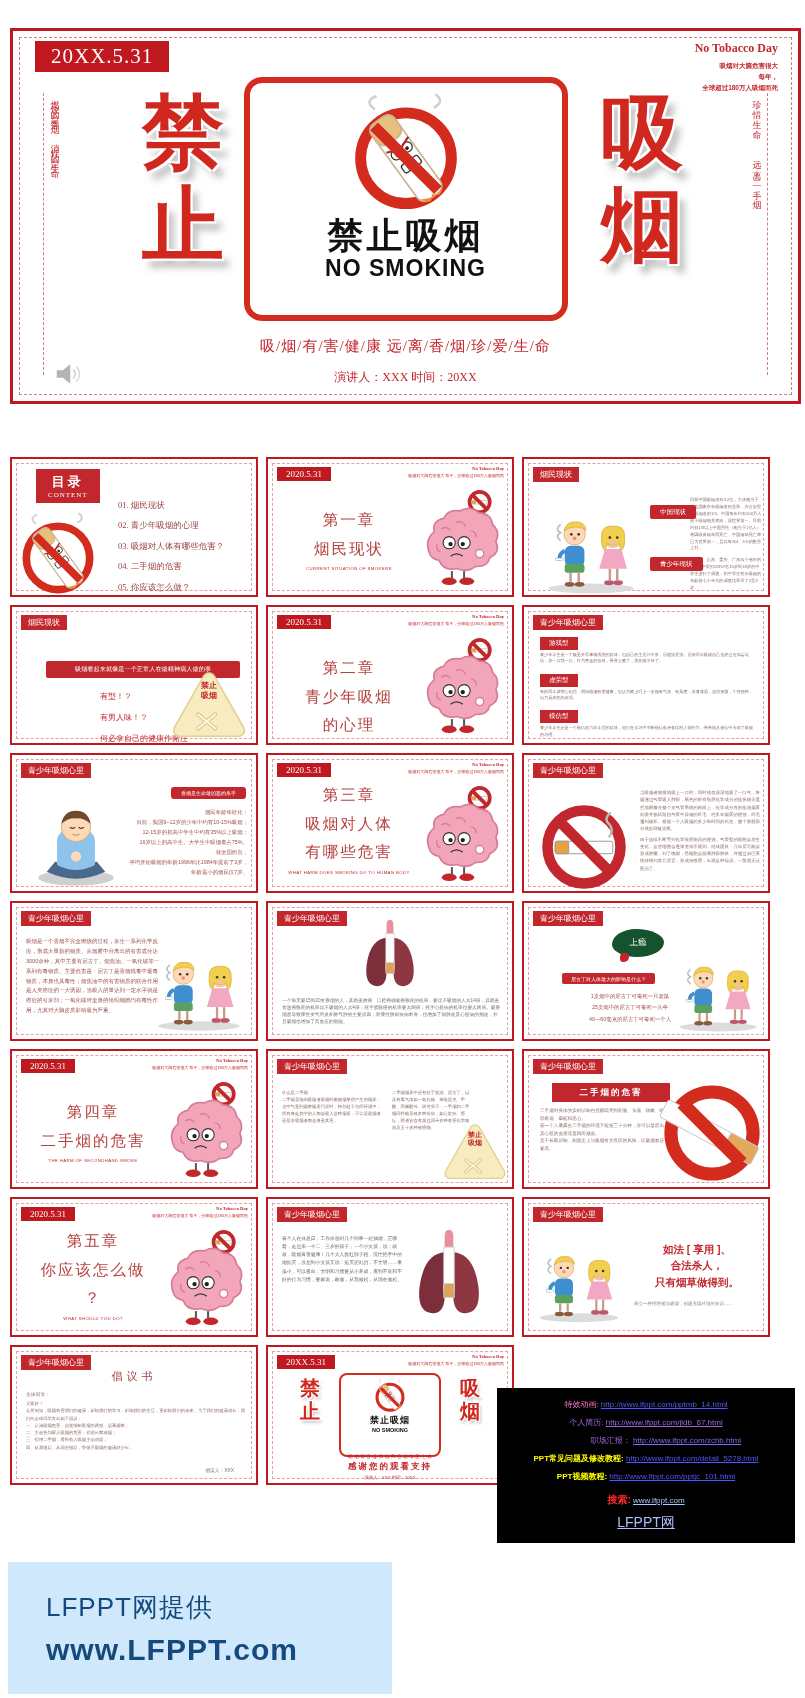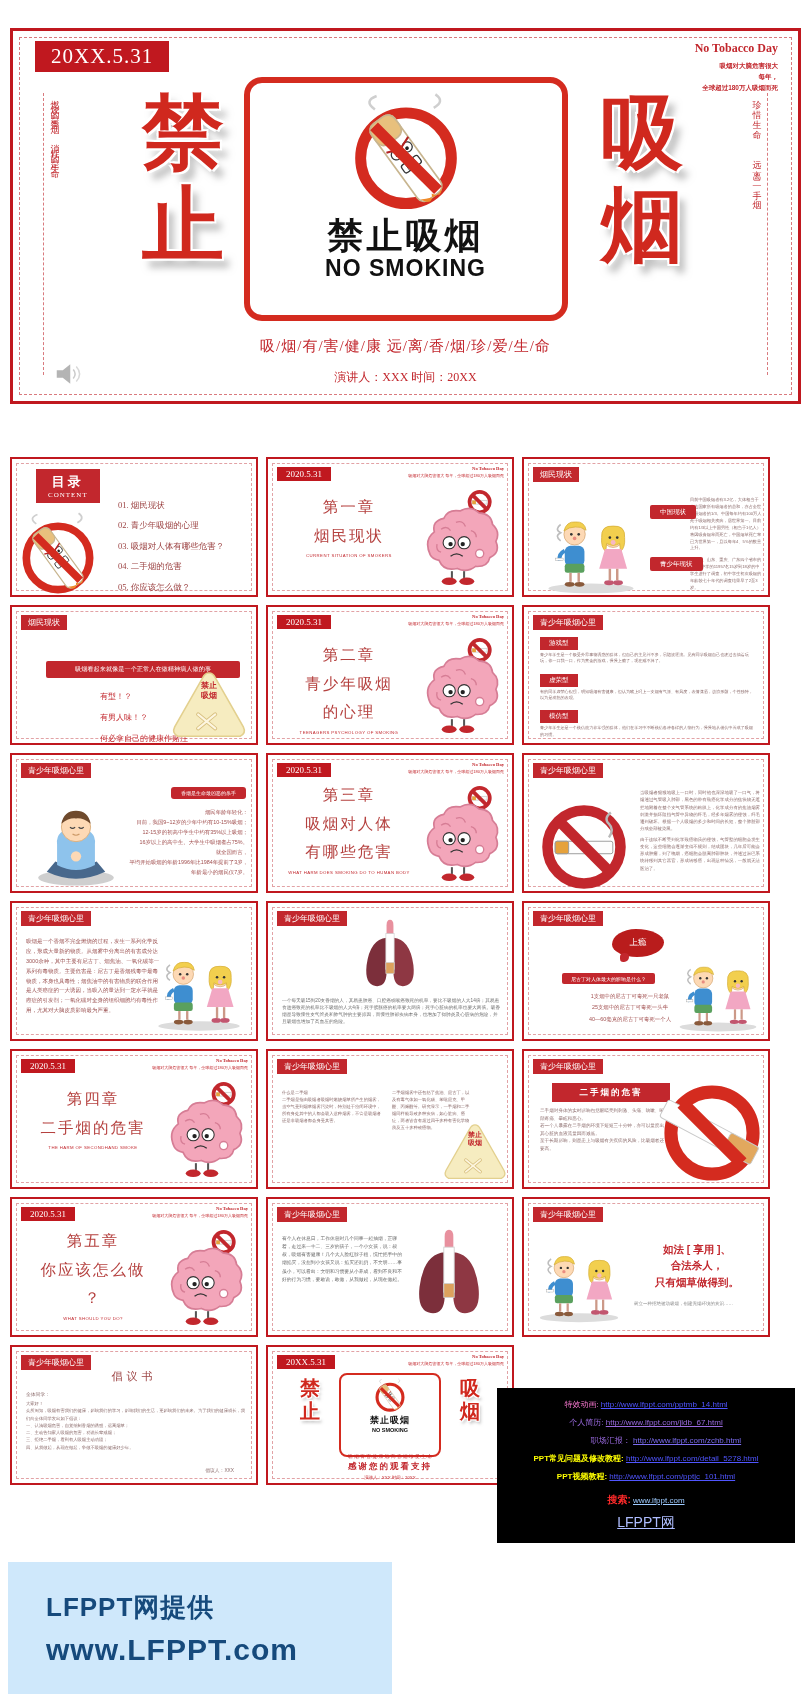--- a/index.html
+++ b/index.html
@@ -43,21 +43,21 @@
         grid-auto-rows:140px;column-gap:20px;row-gap:16px;gap:8px;}
   .thumb{position:relative;background:#fff;border:2px solid #c0181f;overflow:hidden;}
   .thumb .inner{position:absolute;inset:4px;border:1px dashed #e2a2a5;pointer-events:none;z-index:1;}
   .hdr{position:absolute;left:9px;top:8px;background:#c2272d;color:#fff;font-size:8px;padding:2px 7px;z-index:3;}
   .dbadge{position:absolute;left:9px;top:8px;background:#c0181f;color:#fff;font-size:9px;padding:2px 9px;
           font-family:"Liberation Serif",serif;z-index:3;}
   .cntd{position:absolute;right:8px;top:7px;text-align:right;color:#c2272d;font-size:4px;line-height:1.5;z-index:3;}
   .cntd .b{font-weight:bold;font-size:4.6px;font-family:"Liberation Serif",serif;display:block;}
 
   
-  .ch-block{position:absolute;left:10px;top:34px;width:142px;text-align:center;z-index:2;}
+  .ch-block{position:absolute;left:10px;top:47px;width:142px;text-align:center;z-index:2;}
   .ch-cn{color:#b5413f;font-size:15.5px;line-height:1.85;letter-spacing:2px;font-family:"Liberation Serif",serif;white-space:pre-line;}
   .ch-en{font-size:4.3px;color:#c2272d;letter-spacing:.4px;margin-top:3px;}
   .brainchar{position:absolute;right:10px;top:26px;width:88px;height:106px;z-index:2;}
 
   
   .toc-box{position:absolute;left:24px;top:10px;background:#c2272d;color:#fff;text-align:center;
            padding:4px 12px;z-index:3;}
   .toc-cn{font-size:13px;font-weight:bold;letter-spacing:3px;}
   .toc-en{font-size:7px;letter-spacing:1px;font-family:"Liberation Serif",serif;}
   .toc-list{position:absolute;left:106px;top:36px;color:#9c4343;font-size:8.5px;line-height:2.4;
@@ -102,21 +102,21 @@
 
   
   .chem-p{position:absolute;left:14px;top:34px;width:134px;font-size:5.5px;color:#9b5252;line-height:1.8;z-index:2;}
   .chem-couple{position:absolute;right:6px;bottom:6px;width:102px;height:80px;z-index:2;}
 
   
   .rates-lungs{position:absolute;left:50%;transform:translateX(-50%);top:14px;width:62px;height:76px;z-index:2;}
   .rates-p{position:absolute;left:14px;top:94px;width:220px;font-size:4.7px;color:#6f6f6f;line-height:1.5;z-index:2;}
 
   
-  .bubble{position:absolute;left:88px;top:26px;width:52px;height:28px;background:#b91c1c;color:#fff;
+  .bubble{position:absolute;left:88px;top:26px;width:52px;height:28px;background:#14532d;color:#fff;
           font-size:8.5px;display:flex;align-items:center;justify-content:center;z-index:2;
           border-radius:46% 54% 52% 48%/55% 48% 52% 45%;}
   .bubble:after{content:"";position:absolute;left:8px;bottom:-5px;width:9px;height:9px;background:#c2272d;
           border-radius:50% 50% 60% 40%;}
   .nic-q{position:absolute;left:38px;top:70px;background:#c2272d;color:#fff;font-size:5px;
          padding:2.5px 9px;border-radius:2px;z-index:2;}
   .nic-lines{position:absolute;left:36px;top:88px;width:140px;font-size:5.4px;color:#a14f4f;line-height:2.1;
              text-align:center;z-index:2;}
   .nic-lines span{display:block;}
   .nic-couple{position:absolute;right:2px;top:54px;width:96px;height:78px;z-index:2;}
@@ -176,21 +176,21 @@
   .r4 .llabel,.r5 .llabel{color:#ffff00;font-weight:bold;}
   .r4 .lurl,.r5 .lurl{color:#5055ff;}
   .lrow.search{margin-top:7px;}
   .search .slabel{color:#ff2a2a;font-weight:bold;font-size:10px;}
   .search .surl{color:#9ecbff;}
   .site .ssite{color:#aebdff;font-size:14px;}
 
   
   .watermark{position:absolute;left:8px;top:1562px;width:384px;height:132px;background:#cfe8fb;
              display:flex;flex-direction:column;justify-content:center;padding-left:38px;box-sizing:border-box;z-index:4;}
-  .wm1{font-size:26px;font-weight:700;color:#164a7c;letter-spacing:1px;}
+  .wm1{font-size:26px;font-weight:400;color:#164a7c;letter-spacing:1px;}
   .wm2{font-size:30px;font-weight:800;color:#164a7c;margin-top:8px;letter-spacing:1px;}
 </style>
 </head>
 <body>
 
 <svg width="0" height="0" style="position:absolute">
   <defs>
     <symbol id="sym-nosign" viewBox="0 0 100 100">
       <circle cx="50" cy="50" r="38" fill="#fff" stroke="#c2272d" stroke-width="11"></circle>
       <rect x="20" y="44" width="60" height="13" rx="2" fill="#fdfdfd" stroke="#9a9a9a" stroke-width="1"></rect>

